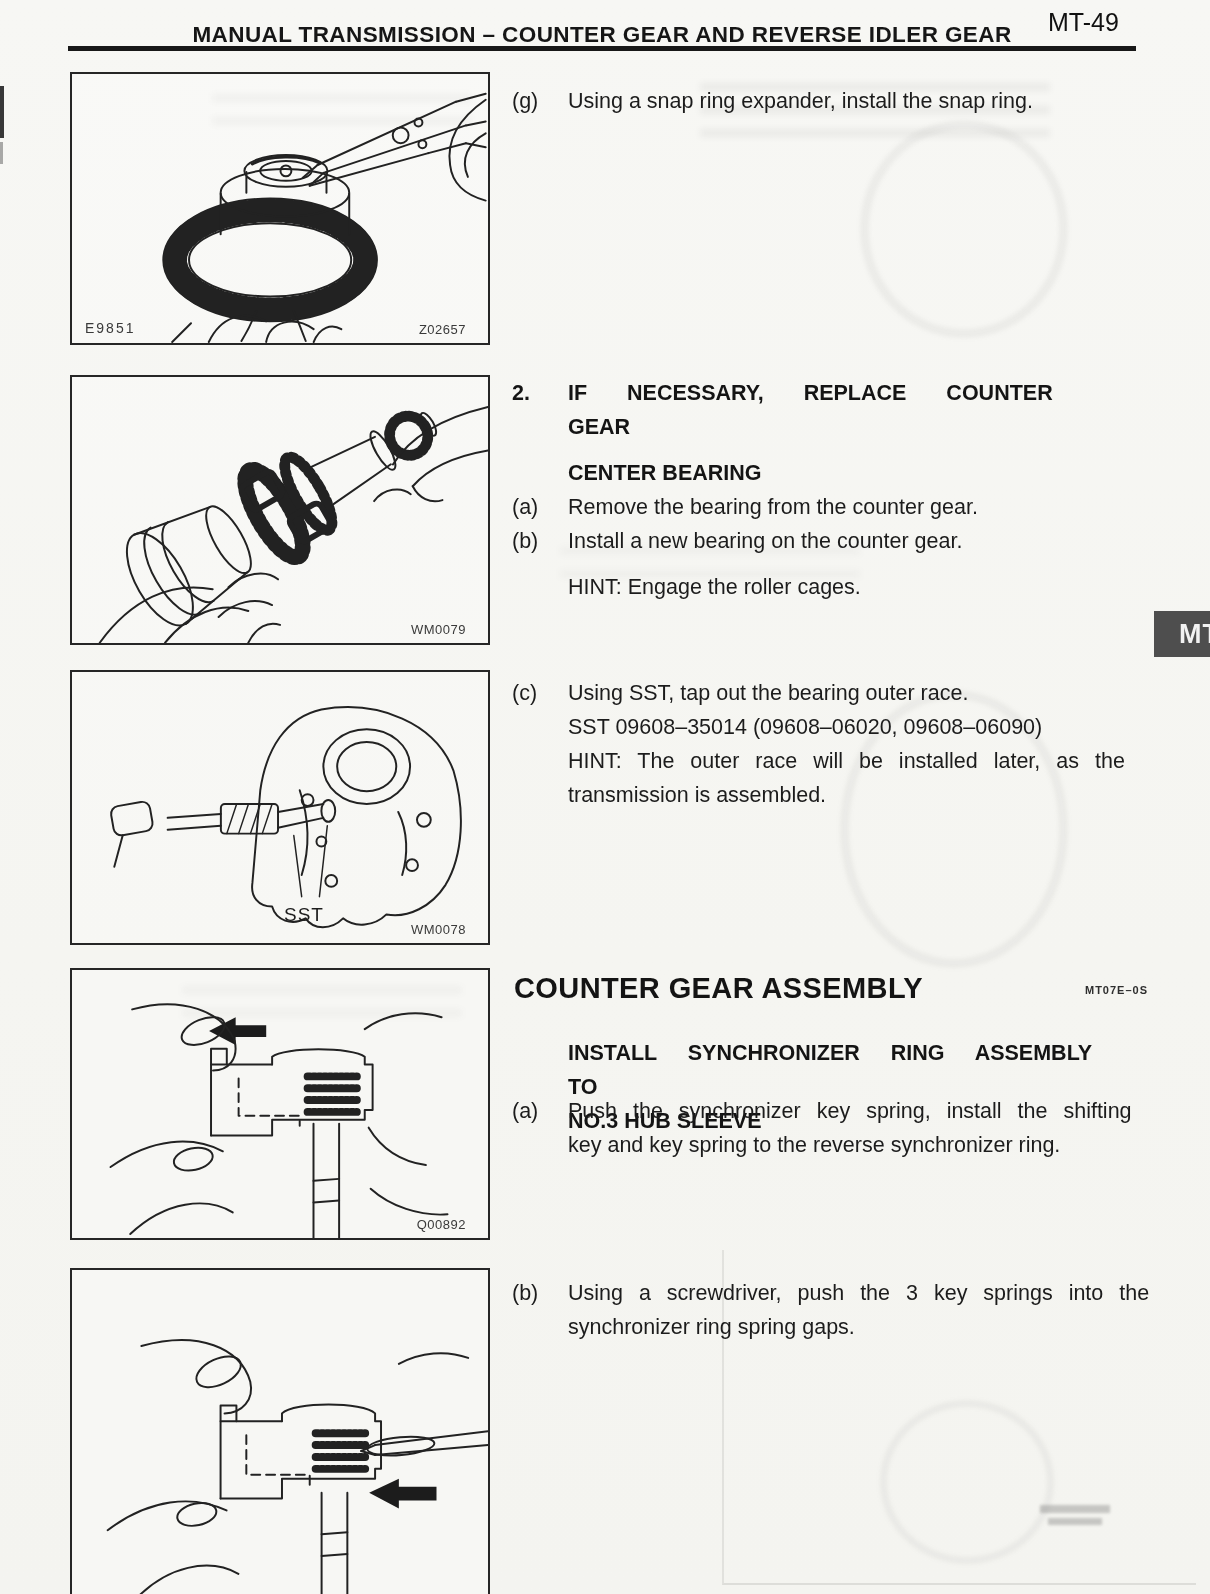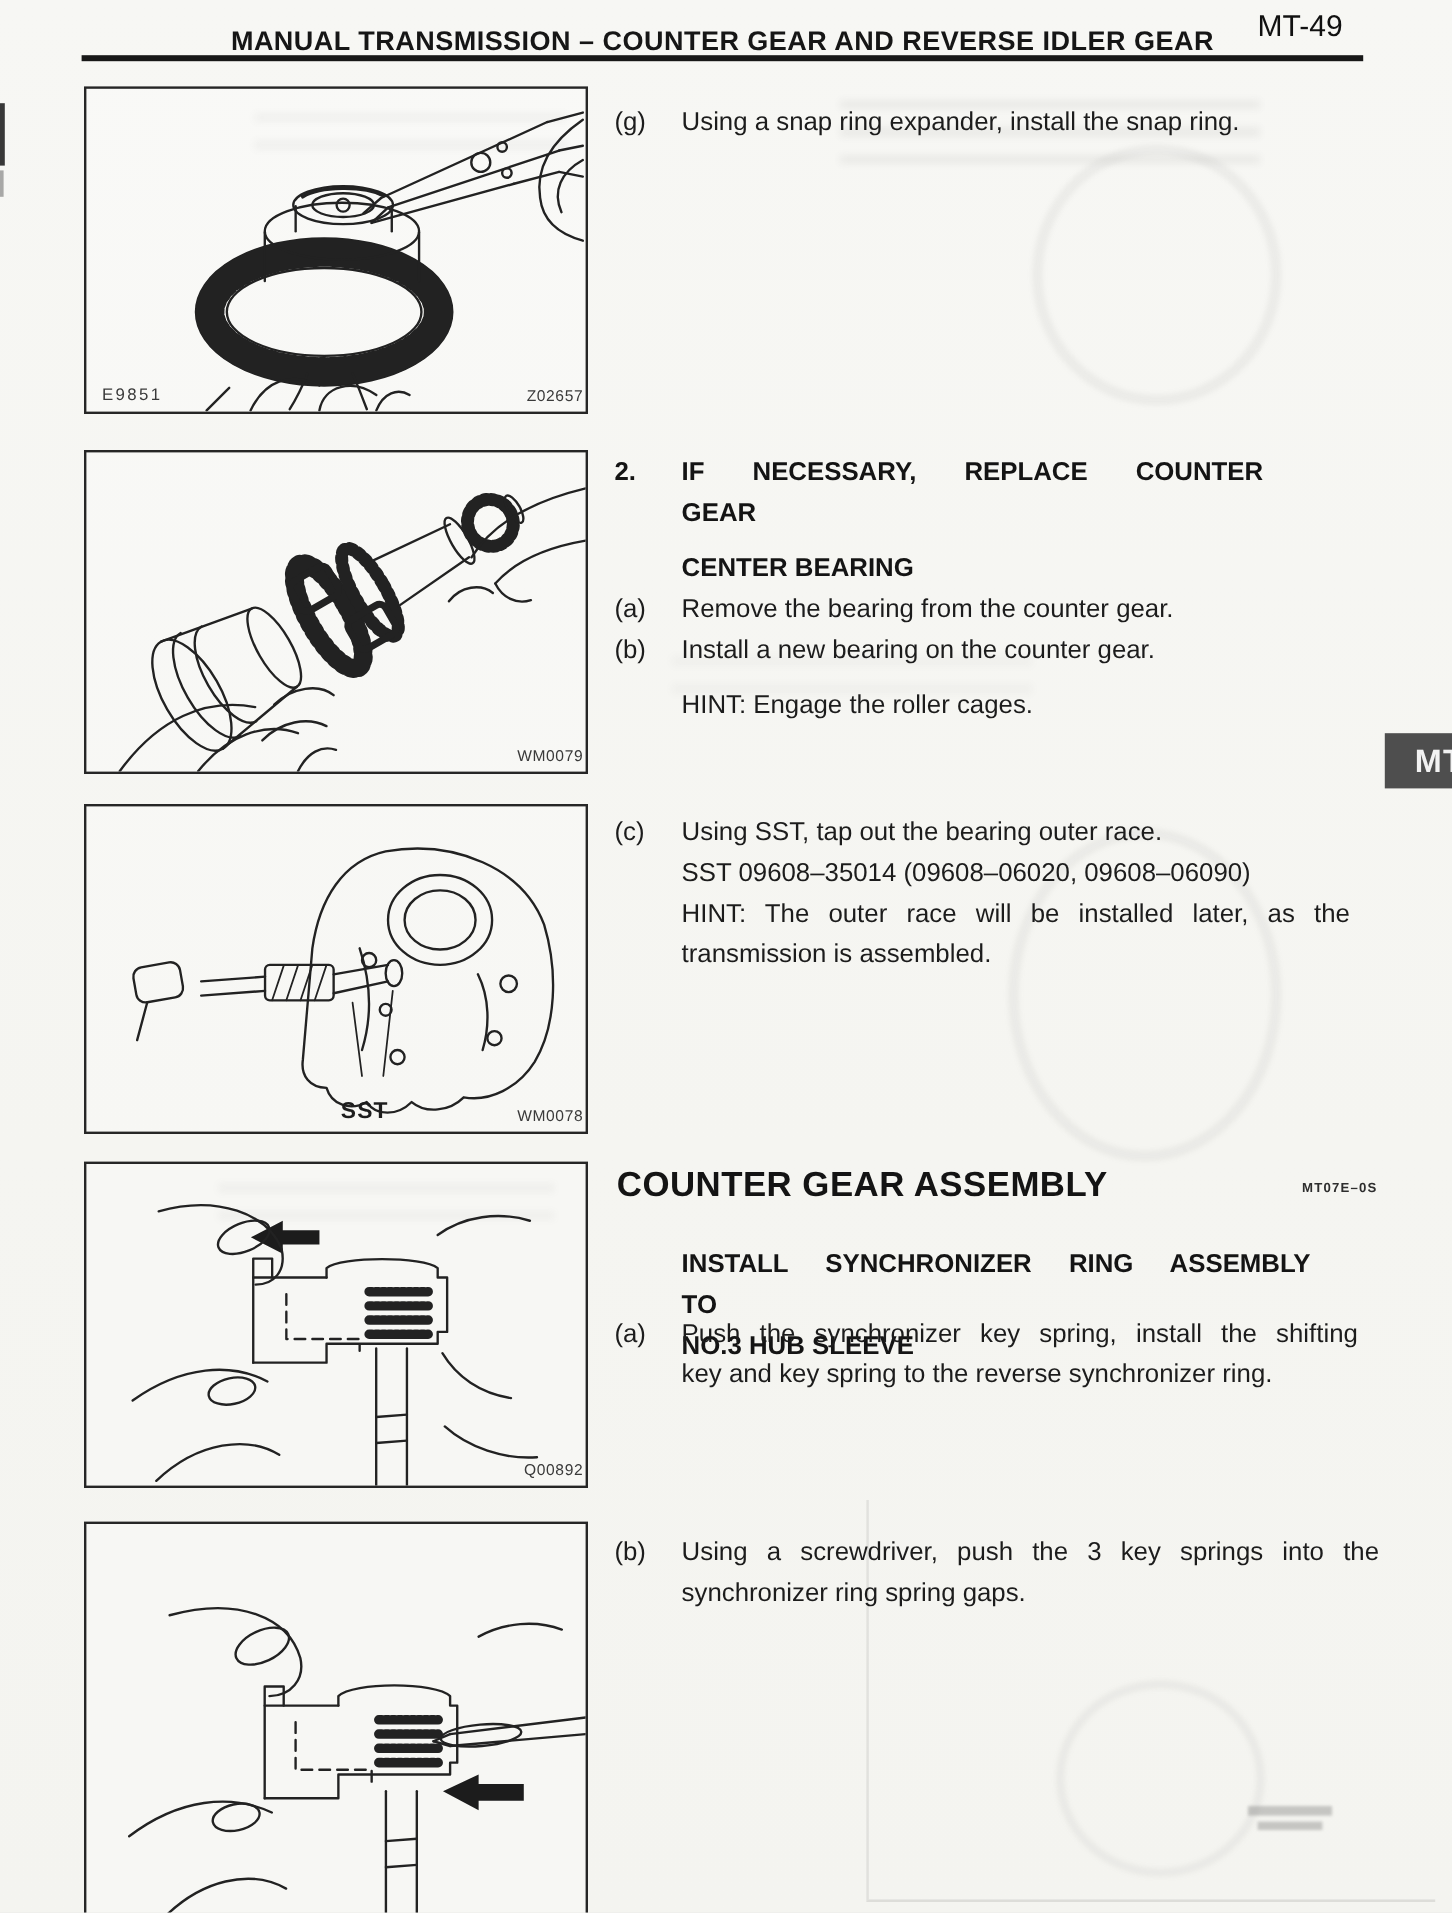--- a/index.html
+++ b/index.html
@@ -19,22 +19,22 @@
   .side-tab{
     position:absolute; left:1154px; top:611px; width:56px; height:46px; overflow:hidden;
     background:#4e4e4e; color:#f2f2f2; font-size:27px; font-weight:bold;
     line-height:46px; padding-left:25px; box-sizing:border-box; letter-spacing:1px;
   }
   
   .figbox{position:absolute; border:2px solid #262626; box-sizing:border-box; background:rgba(255,255,255,.25);}
   .figbox svg{position:absolute; left:0; top:0; width:100%; height:100%;}
   .figcode{position:absolute; font-size:13px; color:#3a3a3a; letter-spacing:.5px;}
   .figcode.bl{left:13px; bottom:7px; font-size:14px; letter-spacing:2px;}
-  .figcode.br{right:2px; bottom:6px;}
-  .figlabel-sst{position:absolute; left:212px; top:232px; font-size:19px; font-weight:bold; color:#1d1d1d; letter-spacing:1px;margin-top:12px;}
+  .figcode.br{right:22px; bottom:6px;}
+  .figlabel-sst{position:absolute; left:212px; top:232px; font-size:19px; font-weight:normal; color:#1d1d1d; letter-spacing:1px;}
   
   .txt{position:absolute; left:512px; width:640px; font-size:21.5px; line-height:34px; color:#1c1c1c;}
   .row{display:flex;}
   .marker{flex:0 0 56px; width:56px;}
   .tbody{flex:1;}
   .indent{margin-left:56px;margin-top:12px;}
   .bold{font-weight:bold; color:#141414;}
   .ws-wide{word-spacing:34px;}
   .ws-head{word-spacing:25px;}
   .ws-10{word-spacing:10px;}

